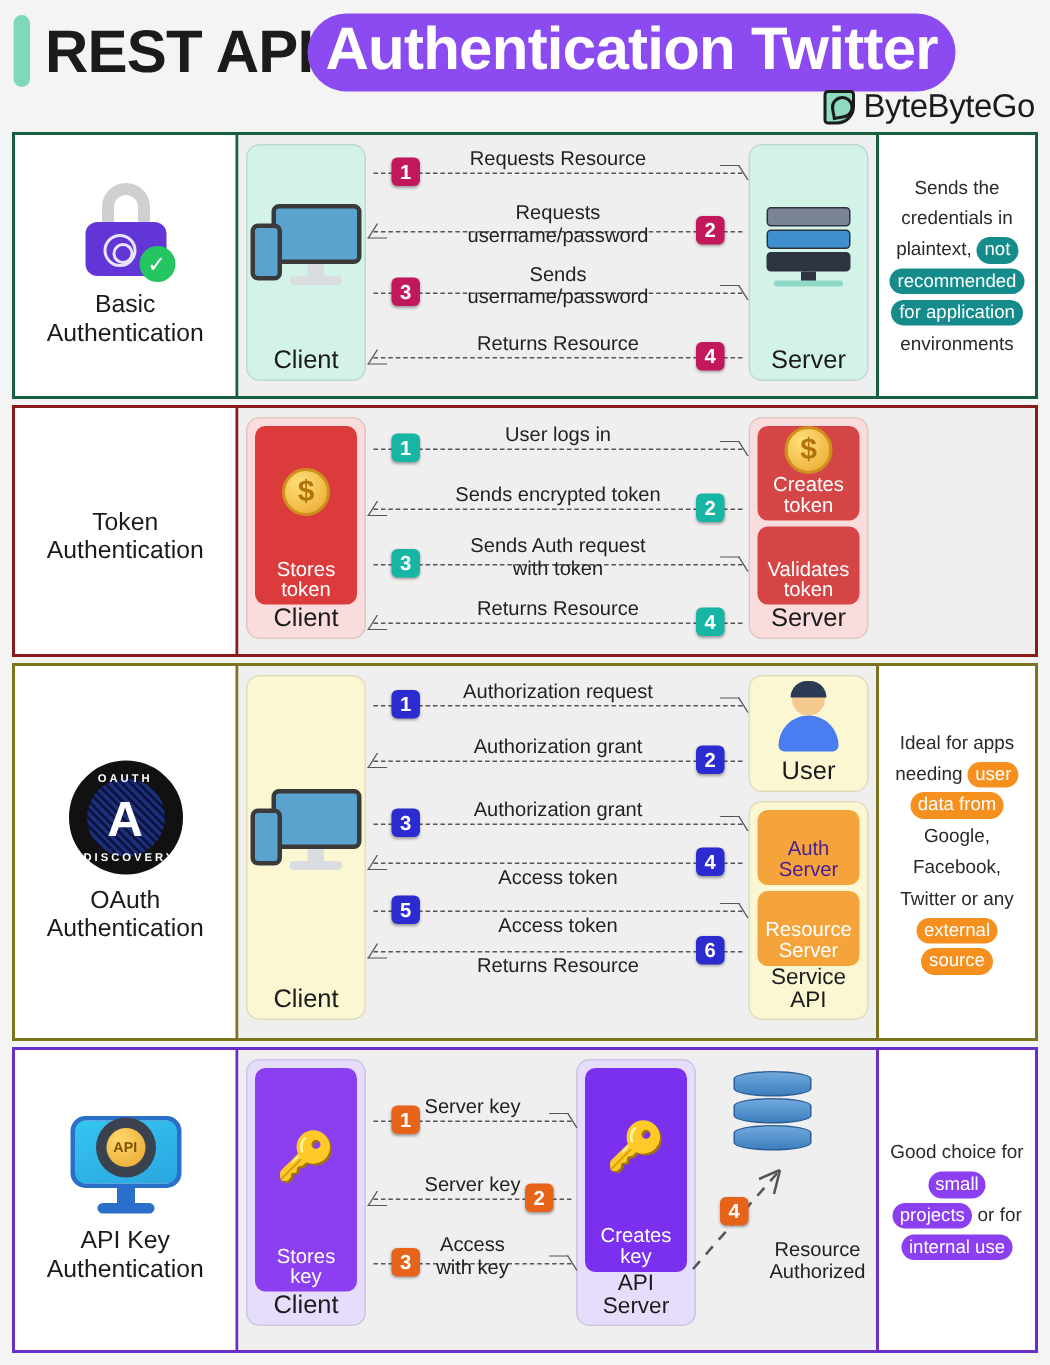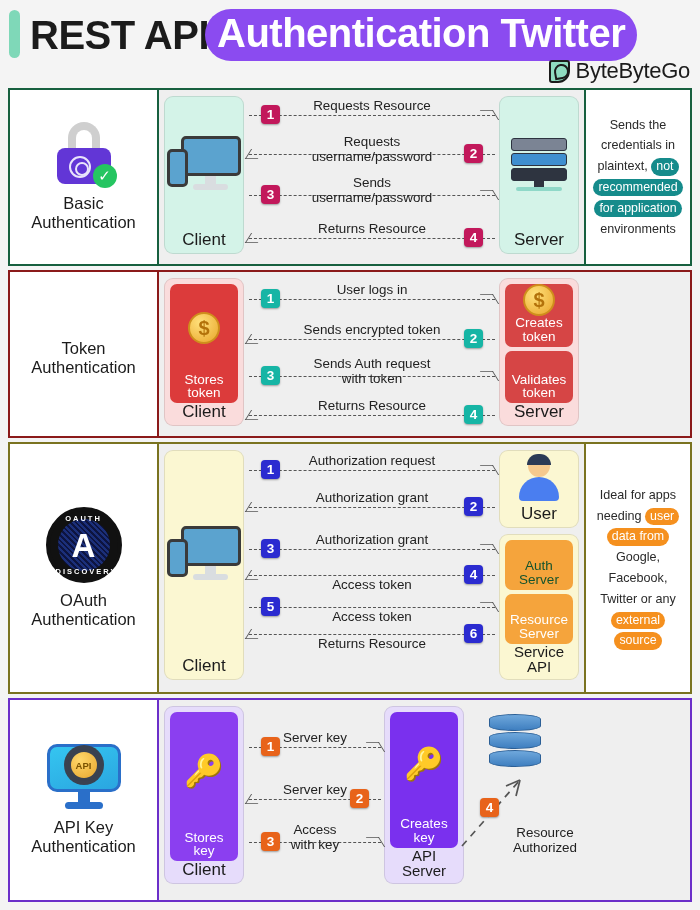--- a/index.html
+++ b/index.html
@@ -438,21 +438,21 @@
               <div class="avatar">
                 <div class="head"></div>
                 <div class="hair"></div>
                 <div class="torso"></div>
               </div>
             </div>
             <div class="node-label">User</div>
           </div>
           <div class="node" style="left: 340px; top: 90px; width: 80px; height: 146px; background: rgb(251, 247, 210); border: 1.5px solid rgba(0, 0, 0, 0.1);">
             <div style="flex: 1 1 auto; display: flex; flex-direction: column; gap: 4px; width: 100%; padding: 5px 5px 0px;">
-              <div style="flex: 1 1 0px; background: rgb(245, 164, 60); border-radius: 7px; color: #14532d; font-size: 13.5px; display: flex; flex-direction: column; align-items: center; justify-content: flex-end; padding-bottom: 3px; line-height: 1.02; text-align: center; position: relative;">
+              <div style="flex: 1 1 0px; background: rgb(245, 164, 60); border-radius: 7px; color: #4c1d95; font-size: 13.5px; display: flex; flex-direction: column; align-items: center; justify-content: flex-end; padding-bottom: 3px; line-height: 1.02; text-align: center; position: relative;">
                 <div style="flex: 0 0 2px; display: flex; align-items: center; justify-content: center;"></div>
                 <div>Auth<br>Server</div>
               </div>
               <div style="flex: 1 1 0px; background: rgb(245, 164, 60); border-radius: 7px; color: rgb(255, 255, 255); font-size: 13.5px; display: flex; flex-direction: column; align-items: center; justify-content: flex-end; padding-bottom: 3px; line-height: 1.02; text-align: center; position: relative;">
                 <div style="flex: 0 0 2px; display: flex; align-items: center; justify-content: center;"></div>
                 <div>Resource<br>Server</div>
               </div>
             </div>
             <div class="node-label sm">Service<br>API</div>
           </div>
@@ -555,15 +555,18 @@
             <div class="line"></div>
             <div class="head"></div>
             <div class="num" style="background: rgb(232, 99, 26); left: 12px;">3</div>
             <div class="alabel above" style="bottom: -9px;">Access<br>with key</div>
           </div>
           <div style="position: absolute; left: 295px; top: 60px; width: 90px; height: 90px;"><svg width="90" height="90" viewBox="0 0 90 90">
               <path d="M8 86 L66 20" stroke="#555" stroke-width="1.7" fill="none" stroke-dasharray="7,6"></path>
               <path d="M66 20 L52 26 M66 20 L62 36" stroke="#555" stroke-width="1.7" fill="none"></path>
             </svg><div class="num" style="left: 26px; top: 38px; background: rgb(232, 99, 26);">4</div><div style="position: absolute; left: 46px; top: 66px; width: 90px; font-size: 13.4px; color: rgb(34, 34, 34); line-height: 1.1; text-align: center;">Resource<br>Authorized</div></div>
         </div>
+        <div class="col-note" style="border-left-color: rgb(107, 47, 201);">
+          <div class="note-text"><span>Good choice for</span> <span class="pill" style="background: rgb(139, 63, 240);">small</span> <span class="pill" style="background: rgb(139, 63, 240);">projects</span> <span>or for</span> <span class="pill" style="background: rgb(139, 63, 240);">internal use</span> </div>
+        </div>
       </div>
     </div>
 </div>
 
 </body></html>

